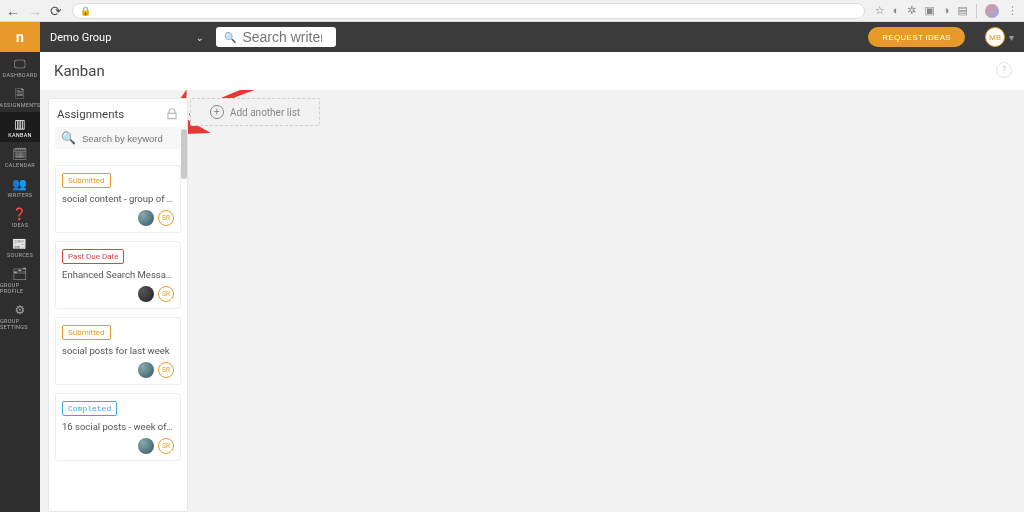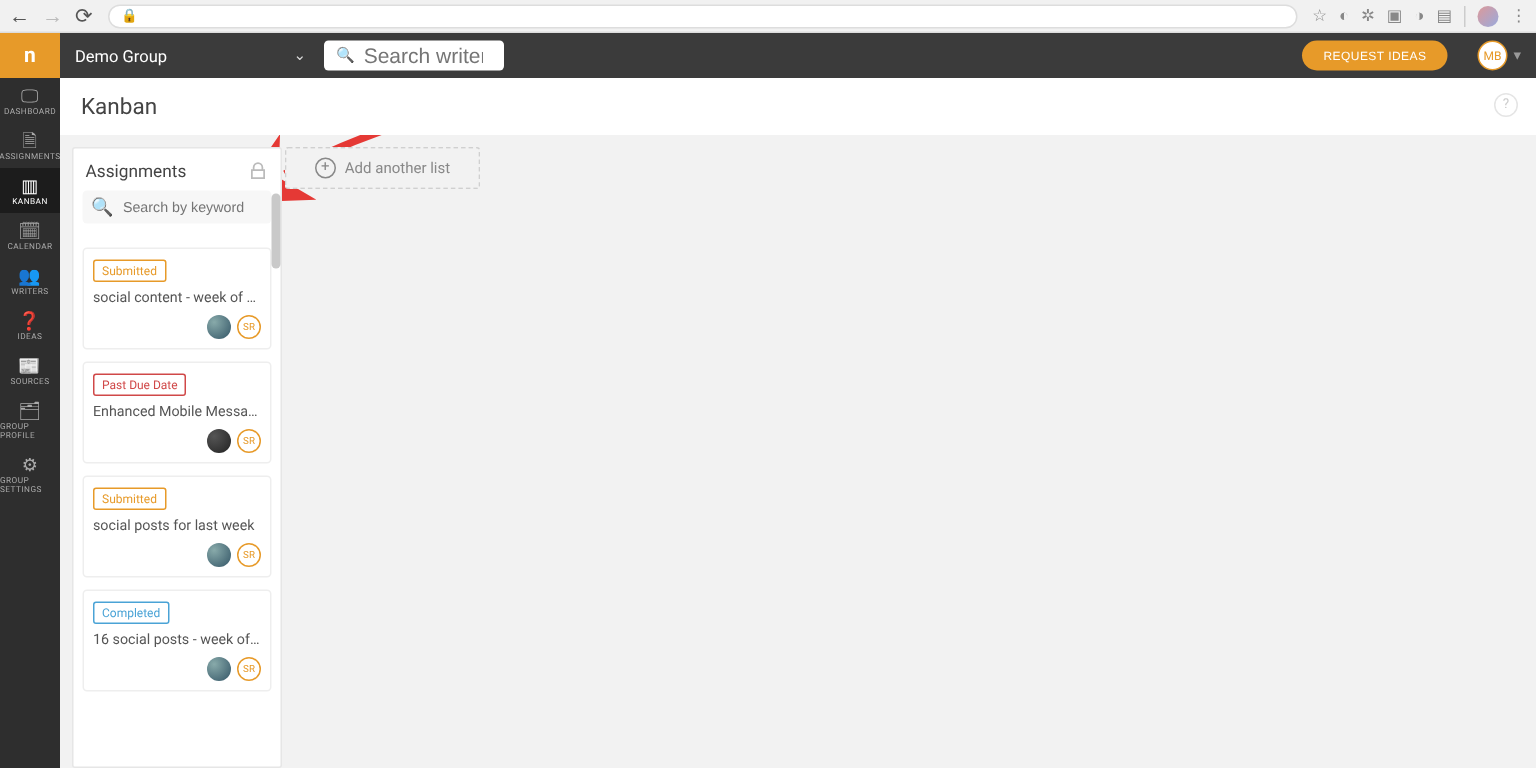--- a/index.html
+++ b/index.html
@@ -40,21 +40,21 @@
   .lock-ico { width:14px; height:14px; color:#bbb; }
   .col-search { margin: 2px 6px 6px; display:flex; align-items:center; gap:6px; background:#f7f7f7; border-radius:3px; padding: 4px 6px; }
   .col-search input { border:none; background:transparent; outline:none; font-size:9.5px; width: 100%; color:#666; }
   .cards { flex:1; overflow:hidden; padding: 10px 6px; position:relative; }
   .scrollbar { position:absolute; right:0; top:30px; bottom:6px; width:6px; }
   .scrollthumb { position:absolute; top:0; width:6px; height:50px; background:#c9c9c9; border-radius:3px; }
   .card { border:1px solid #eee; border-radius:3px; padding:6px 6px 6px; margin-bottom: 8px; background:#fff; }
   .tag { display:inline-block; font-size:8px; padding: 2px 5px; border-radius:2px; border:1px solid; margin-bottom:5px; }
   .tag.submitted { color:#e79a29; border-color:#e79a29; }
   .tag.past { color:#d04848; border-color:#d04848;text-align:right; }
-  .tag.completed { color:#4aa3d6; border-color:#4aa3d6; }
+  .tag.completed { color:#4aa3d6; border-color:#4aa3d6;font-family:Liberation Mono, monospace; }
   .card-title { font-size: 9.5px; color:#555; white-space:nowrap; overflow:hidden; text-overflow:ellipsis; margin-bottom:6px; }
   .avatars { display:flex; justify-content:flex-end; gap:4px; }
   .av { width:16px; height:16px; border-radius:50%; display:inline-flex; align-items:center; justify-content:center; font-size:6.5px; }
   .av.img { background: radial-gradient(circle at 30% 30%, #8aa, #356); }
   .av.img2 { background: radial-gradient(circle at 30% 30%, #555, #222); }
   .av.out { border:1px solid #e79a29; color:#e79a29; background:#fff; }
   .add-list { width: 130px; height: 28px; border: 1px dashed #d0d0d0; border-radius:2px; display:flex; align-items:center; justify-content:center; gap:6px; color:#888; font-size:10px; background:#f2f2f2; cursor:pointer; transform: translateX(-8px); }
   .plus-circ { width:14px; height:14px; border:1px solid #888; border-radius:50%; display:inline-flex; align-items:center; justify-content:center; font-size:10px; line-height:1; }
   
   .arrow-svg { position:absolute; left: 120px; top: -36px; pointer-events:none; }
@@ -169,25 +169,25 @@
           <span class="title">Assignments</span>
           <svg class="lock-ico" viewBox="0 0 24 24">
               <path fill="none" stroke="currentColor" stroke-width="2" d="M7 11V8a5 5 0 0 1 10 0v3M5 11h14v9H5z"></path>
             </svg>
         </div>
         <div class="col-search">
           <span style="color:#bbb">🔍</span>
           <input placeholder="Search by keyword" style="">
         </div>
         <div class="cards" id="cards">
-            <div class="card"><span class="tag submitted">Submitted</span><div class="card-title">social content - week of …</div><div class="avatars">
+            <div class="card"><span class="tag submitted">Submitted</span><div class="card-title">social content - group of …</div><div class="avatars">
                 <span class="av img"></span>
                 <span class="av out">SR</span>
               </div></div>
-            <div class="card"><span class="tag past">Past Due Date</span><div class="card-title">Enhanced Mobile Messa…</div><div class="avatars">
+            <div class="card"><span class="tag past">Past Due Date</span><div class="card-title">Enhanced Search Messa…</div><div class="avatars">
                 <span class="av img2"></span>
                 <span class="av out">SR</span>
               </div></div>
             <div class="card"><span class="tag submitted">Submitted</span><div class="card-title">social posts for last week</div><div class="avatars">
                 <span class="av img"></span>
                 <span class="av out">SR</span>
               </div></div>
             <div class="card"><span class="tag completed">Completed</span><div class="card-title">16 social posts - week of …</div><div class="avatars">
                 <span class="av img"></span>
                 <span class="av out">SR</span>

